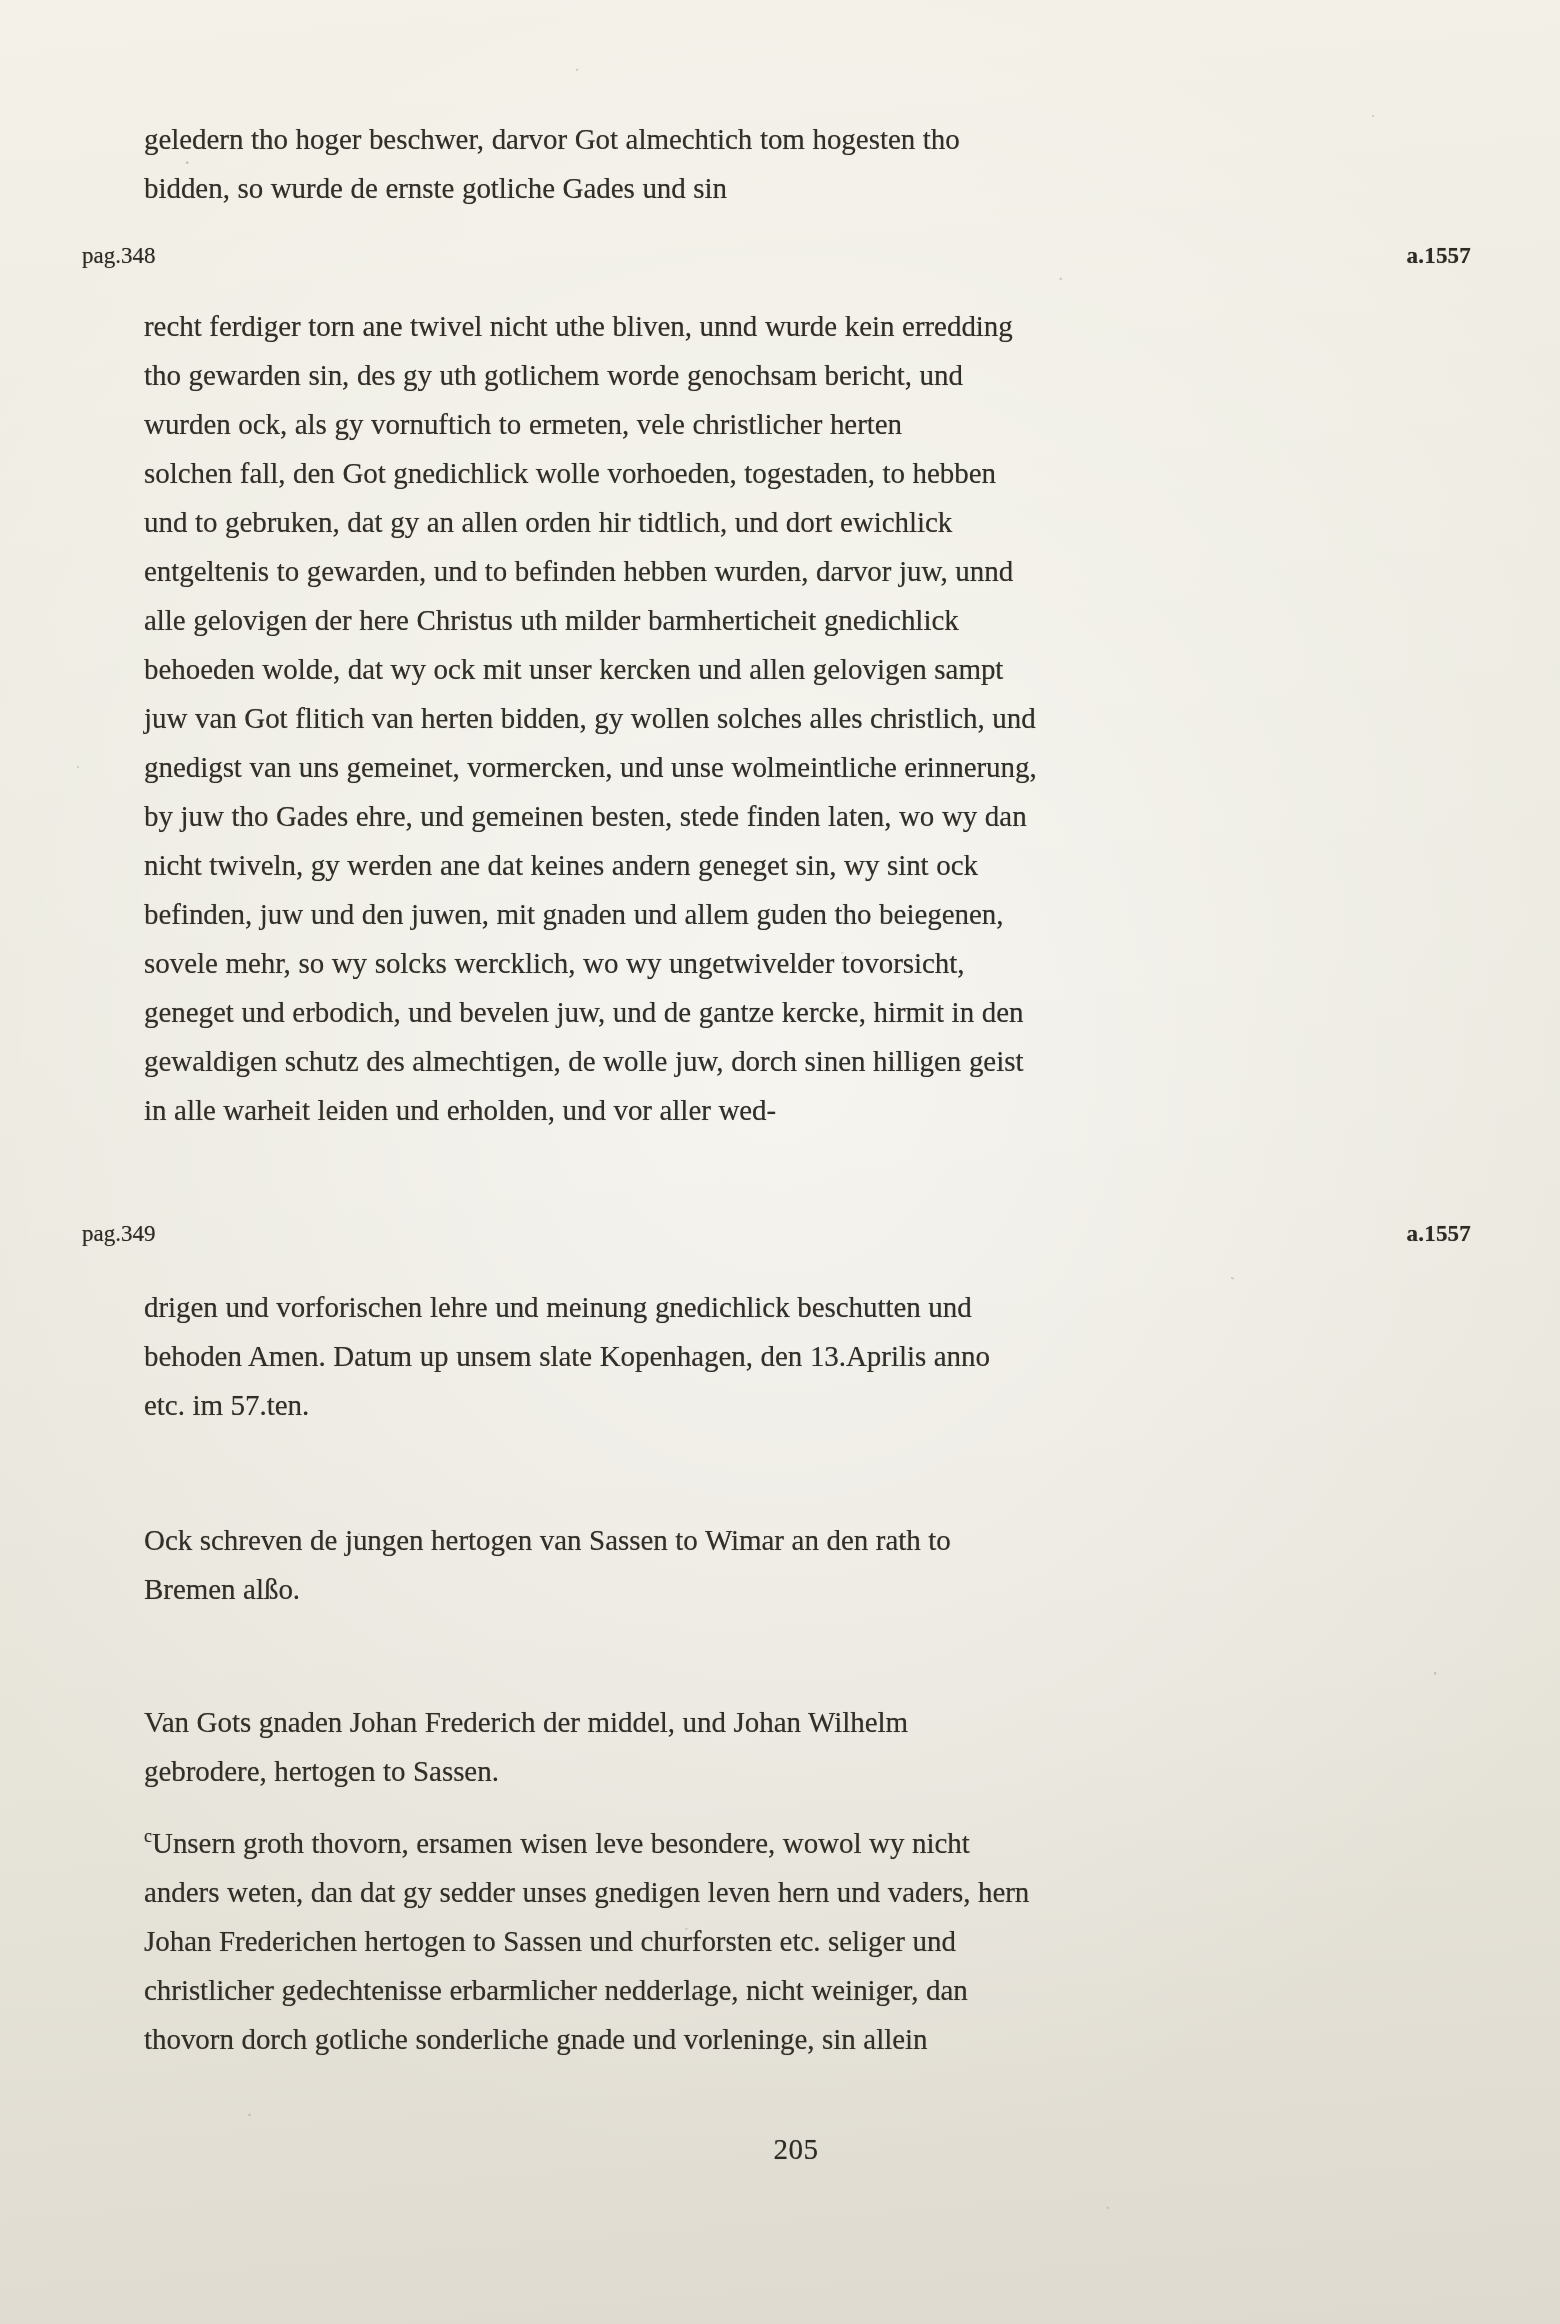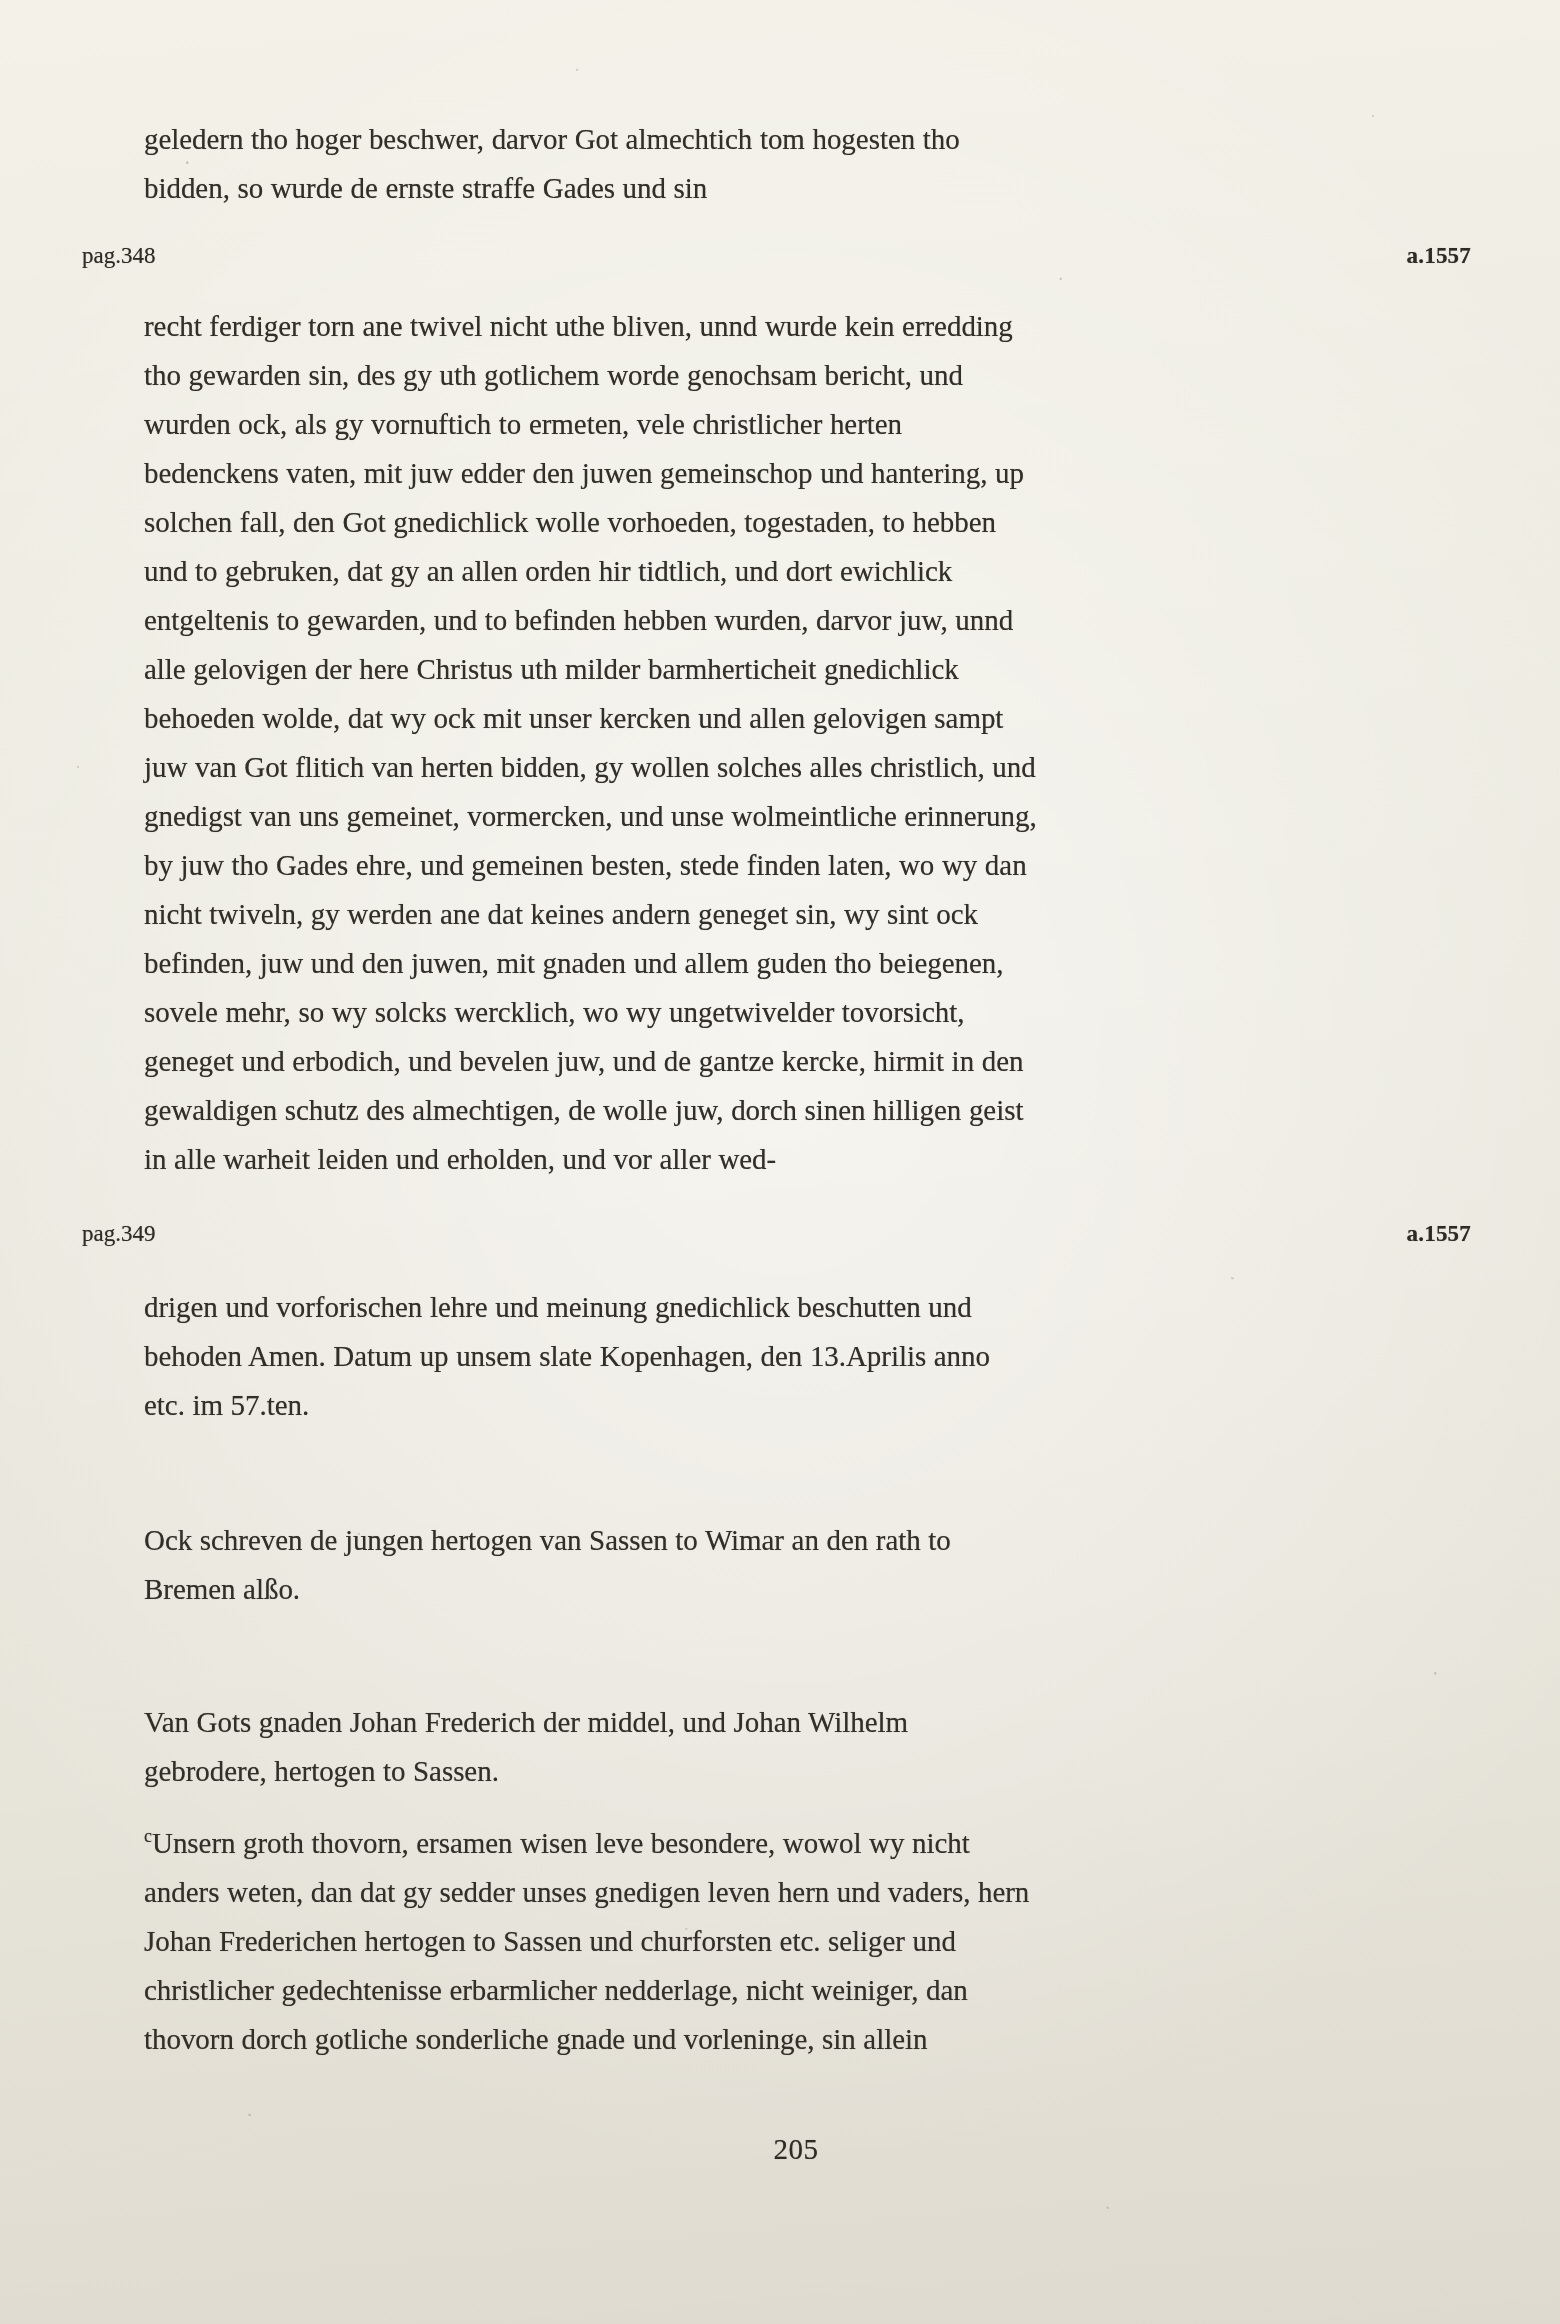--- a/index.html
+++ b/index.html
@@ -115,33 +115,32 @@
 
 <div class="page">
 
   <div class="paper-grain"></div>
   <div class="speckles"></div>
 
   <div class="content">
 
     <div class="textblock body-text blur" style="top:115px;">
       <div class="line">geledern tho hoger beschwer, darvor Got almechtich tom hogesten tho</div>
-      <div class="line">bidden, so wurde de ernste straffe Gades und sin</div>
+      <div class="line">bidden, so wurde de ernste gotliche Gades und sin</div>
     </div>
 
     <div class="running-head blur" style="top:238px;">
       <span class="rh-left">pag.348</span>
       <span class="rh-right">a.1557</span>
     </div>
 
     <div class="textblock body-text blur" style="top:302px;">
       <div class="line">recht ferdiger torn ane twivel nicht uthe bliven, unnd wurde kein erredding</div>
       <div class="line">tho gewarden sin, des gy uth gotlichem worde genochsam bericht, und</div>
       <div class="line">wurden ock, als gy vornuftich to ermeten, vele christlicher herten</div>
-      <div class="line">bedenckens vaten, mit juw edder den juwen gemeinschop und hantering, up</div>
       <div class="line">solchen fall, den Got gnedichlick wolle vorhoeden, togestaden, to hebben</div>
       <div class="line">und to gebruken, dat gy an allen orden hir tidtlich, und dort ewichlick</div>
       <div class="line">entgeltenis to gewarden, und to befinden hebben wurden, darvor juw, unnd</div>
       <div class="line">alle gelovigen der here Christus uth milder barmherticheit gnedichlick</div>
       <div class="line">behoeden wolde, dat wy ock mit unser kercken und allen gelovigen sampt</div>
       <div class="line">juw van Got flitich van herten bidden, gy wollen solches alles christlich, und</div>
       <div class="line">gnedigst van uns gemeinet, vormercken, und unse wolmeintliche erinnerung,</div>
       <div class="line">by juw tho Gades ehre, und gemeinen besten, stede finden laten, wo wy dan</div>
       <div class="line">nicht twiveln, gy werden ane dat keines andern geneget sin, wy sint ock</div>
       <div class="line">befinden, juw und den juwen, mit gnaden und allem guden tho beiegenen,</div>

